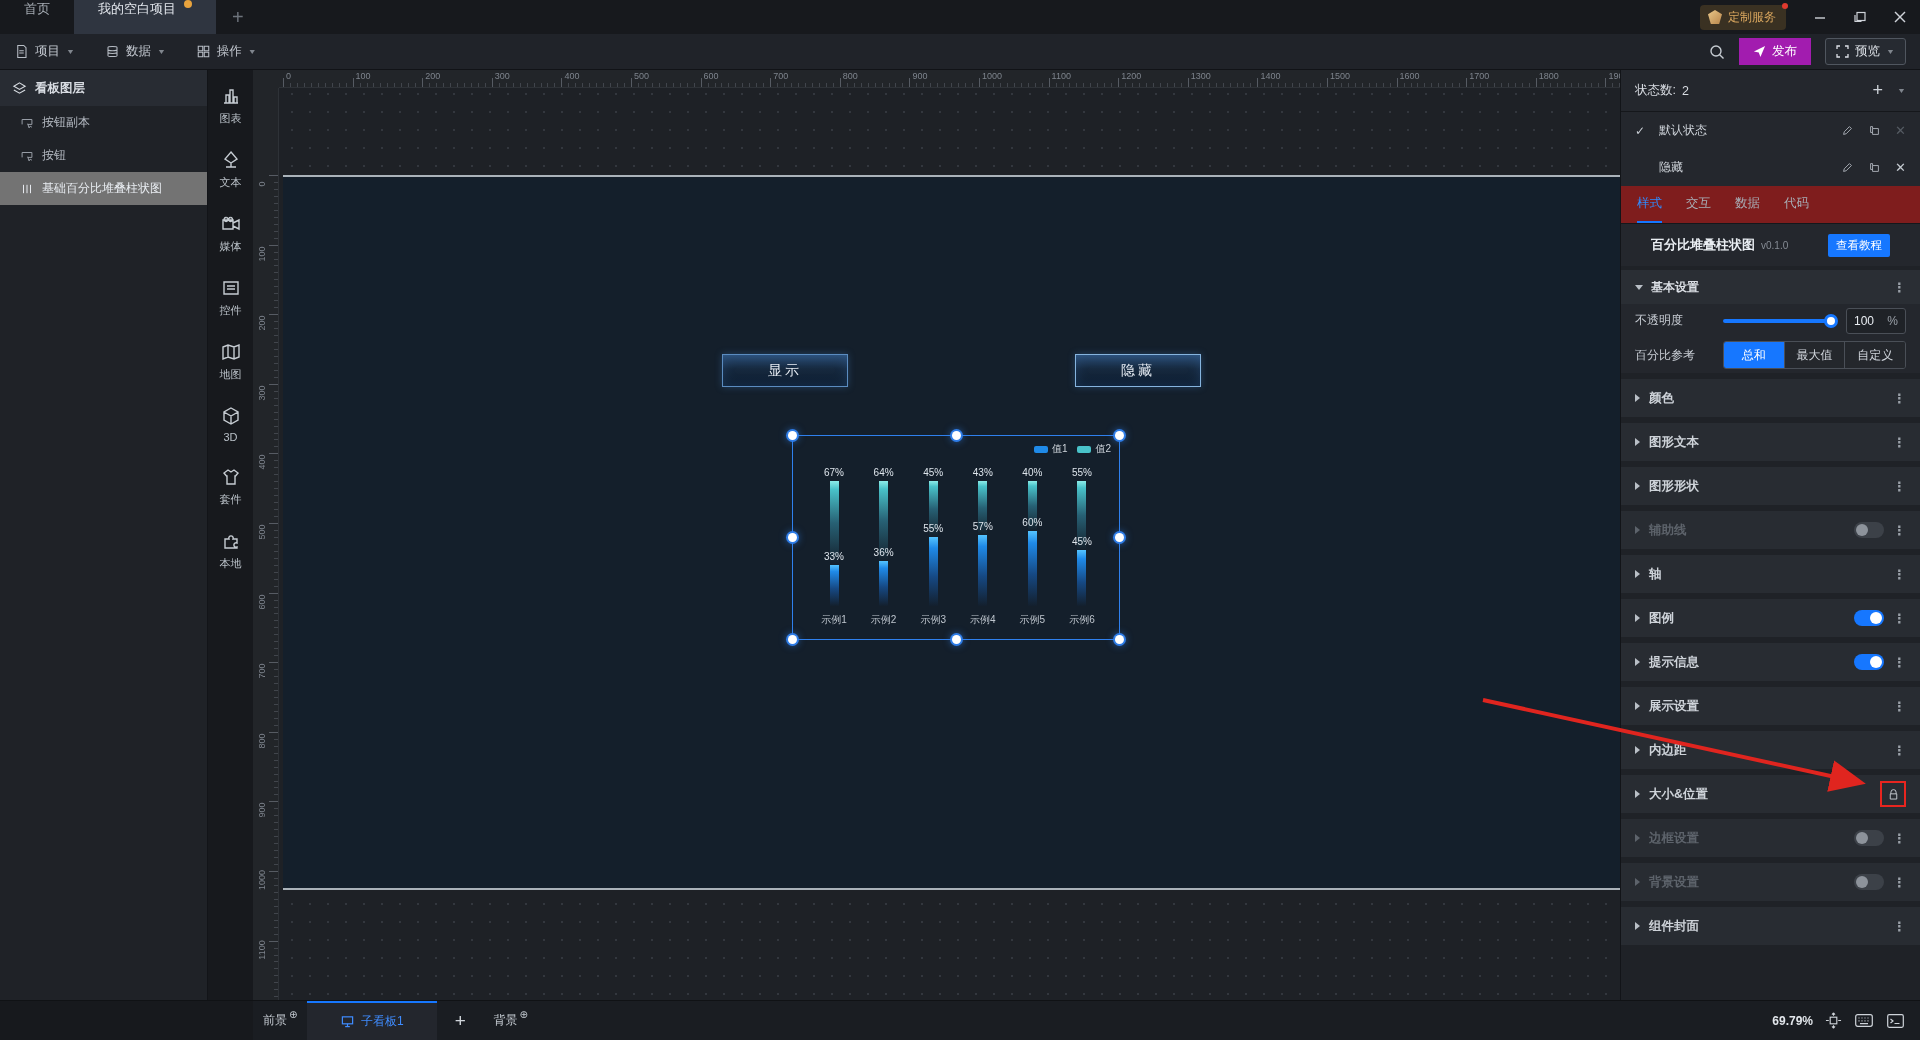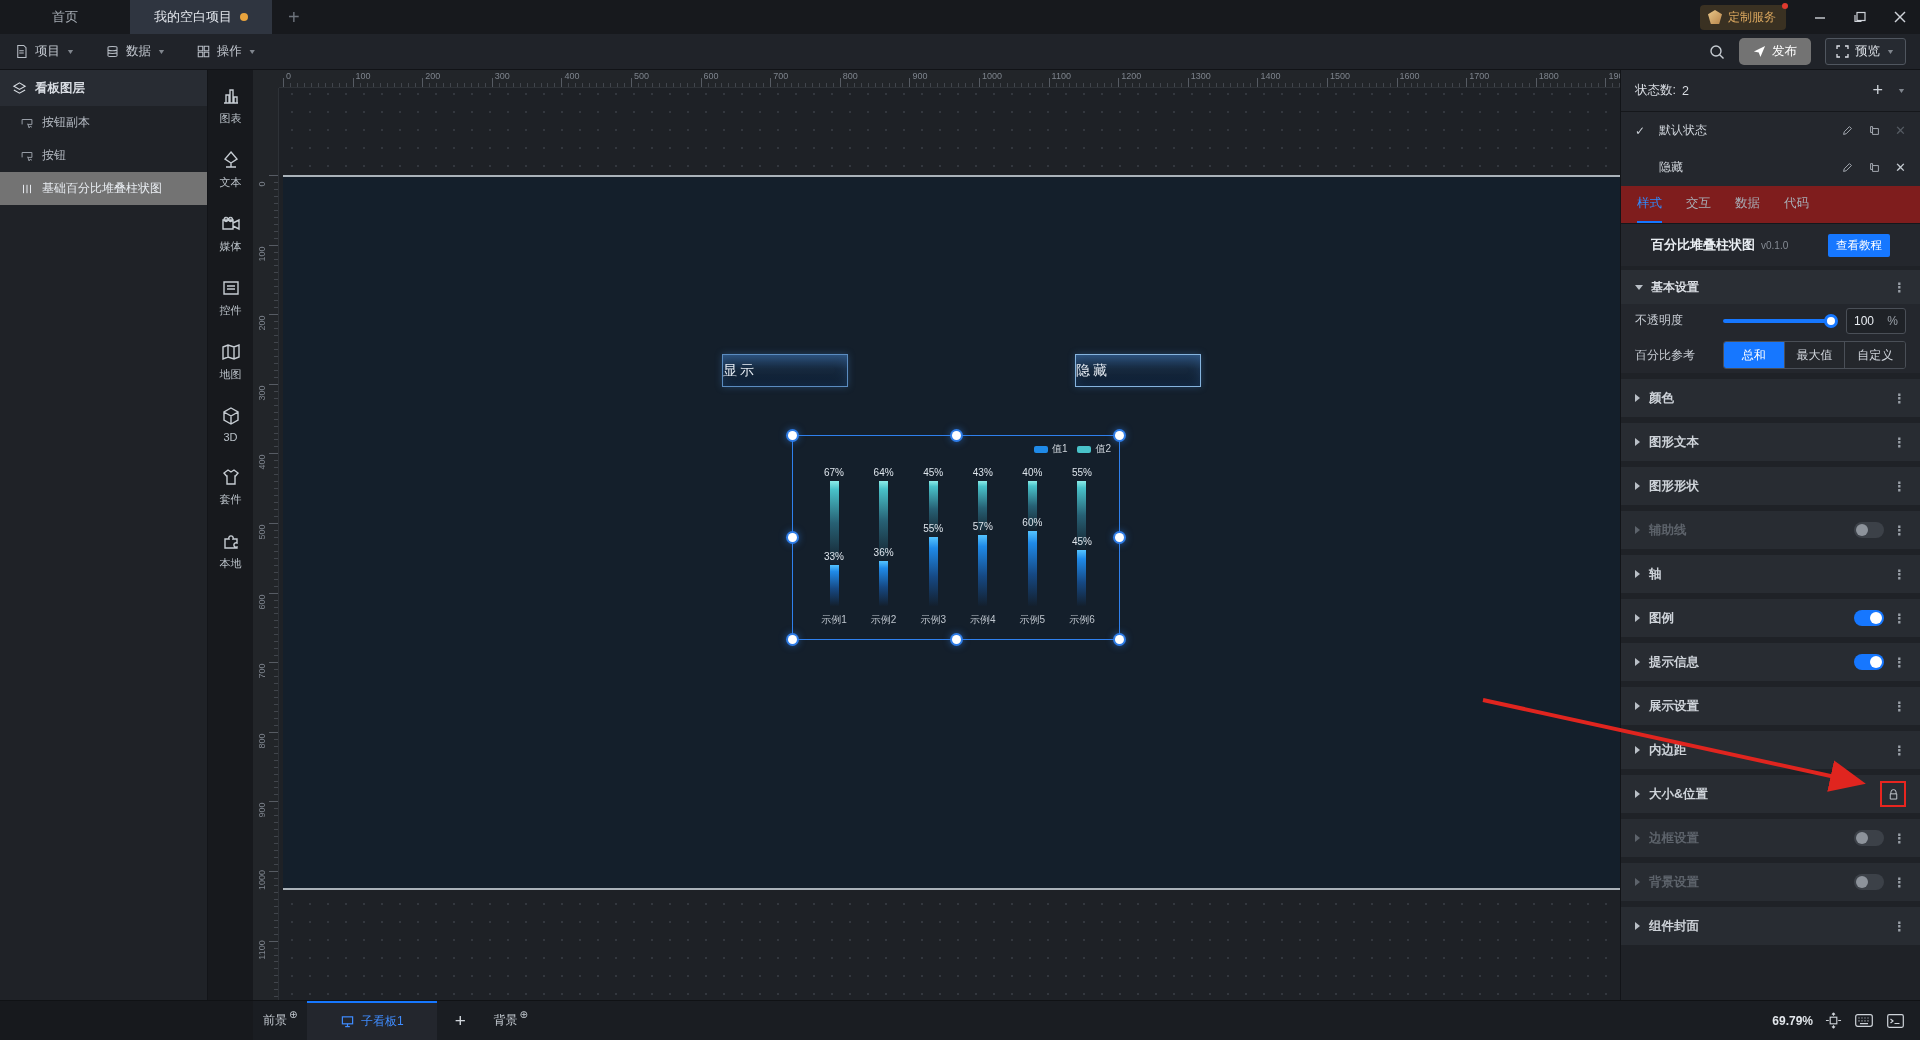--- a/index.html
+++ b/index.html
@@ -2,38 +2,38 @@
 <html><head>
 <meta charset="utf-8">
 <style>
   * { margin:0; padding:0; box-sizing:border-box; }
   html,body { width:1920px; height:1040px; overflow:hidden; }
   body { font-family:"Liberation Sans","DejaVu Sans",sans-serif; background:#17191d; color:#c6cbd2; position:relative; font-size:12px; }
   svg { display:block; }
 
   
   .titlebar { height:34px; display:flex; align-items:stretch; background:#17191d; }
-  .tb-tab { display:flex; align-items:center; gap:8px; padding:6px 24px; color:#a7adb5; font-size:13px; cursor:default;margin-left:28px; }
+  .tb-tab { display:flex; gap:8px; padding:0 24px; color:#a7adb5; font-size:13px; cursor:default; }
   .tb-tab.active { background:#2f3540; color:#e2e6ec; }
   .tb-dot { width:8px; height:8px; border-radius:50%; background:#e8a33d; }
   .tb-plus { display:flex; align-items:center; padding:0 16px; color:#6d737b; font-size:20px; }
   .tb-right { margin-left:auto; display:flex; align-items:center; }
   .service-badge { position:relative; display:flex; align-items:center; gap:6px; background:#3a3122; color:#d9a65e; border-radius:4px; padding:4px 10px 4px 8px; font-size:12px; margin-right:14px; }
   .service-icon { width:14px; height:14px; background:linear-gradient(135deg,#e9c88a,#b8854a); border-radius:3px; clip-path:polygon(50% 0,100% 30%,80% 100%,20% 100%,0 30%); }
   .service-dot { position:absolute; top:-2px; right:-2px; width:6px; height:6px; border-radius:50%; background:#e03a2f; }
   .win-btn { width:40px; display:flex; align-items:center; justify-content:center; color:#cfd3d9; font-size:14px; }
   .win-btn svg { stroke:#cfd3d9; }
 
   
   .menubar { height:36px; background:#202329; display:flex; align-items:center; padding:0 14px; border-bottom:1px solid #111317; }
   .menu-item { display:flex; align-items:center; gap:6px; color:#c2c7cf; margin-right:30px; font-size:12.5px; }
   .menu-item svg, .mb-ico { stroke:#b8bec6; }
   .chev { font-size:9px; color:#80868e; transform:scaleY(.8); }
   .mb-right { margin-left:auto; display:flex; align-items:center; gap:14px; }
-  .btn-publish { display:flex; align-items:center; gap:6px; background:#737373; color:#fff; height:27px; padding:0 14px; border-radius:5px; font-size:12.5px; }
+  .btn-publish { display:flex; align-items:center; gap:6px; background:#a21caf; color:#fff; height:27px; padding:0 14px; border-radius:0; font-size:12.5px; }
   .btn-preview { display:flex; align-items:center; gap:6px; background:#262a31; border:1px solid #50565f; color:#dde1e7; height:27px; padding:0 10px; border-radius:3px; font-size:12.5px; }
 
   
   .workspace { display:flex; height:930px; }
 
   .layers { width:208px; background:#1f2227; border-right:1px solid #121418; }
   .layers-header { height:36px; display:flex; align-items:center; gap:8px; padding:0 12px; background:#282c33; color:#d8dce2; font-size:12.5px; font-weight:bold; }
   .layer-item { height:33px; display:flex; align-items:center; gap:8px; padding:0 10px 0 20px; color:#b6bcc4; }
   .layer-item.selected { background:#737373; color:#e8ecf1; }
   .layer-item svg { flex:none; }
@@ -51,21 +51,21 @@
   .h-minor { position:absolute; left:30px; right:0; bottom:0; height:4px; background:repeating-linear-gradient(90deg,#41454c 0 1px, transparent 1px 6.96px); }
   .h-major { position:absolute; left:30px; right:0; bottom:0; height:9px; background:repeating-linear-gradient(90deg,#565b63 0 1px, transparent 1px 69.6px); }
   .h-num { position:absolute; top:1px; font-size:9px; color:#7e848d; }
   .v-ruler { position:absolute; left:0; top:18px; bottom:0; width:26px; background:#222529; border-right:1px solid #2e3237; z-index:5; }
   .v-minor { position:absolute; right:0; width:4px; top:87px; bottom:0; background:repeating-linear-gradient(180deg,#41454c 0 1px, transparent 1px 6.96px); }
   .v-major { position:absolute; right:0; width:9px; top:87px; bottom:0; background:repeating-linear-gradient(180deg,#565b63 0 1px, transparent 1px 69.6px); }
   .v-num { position:absolute; left:-1px; width:20px; text-align:center; font-size:9px; color:#7e848d; transform:rotate(-90deg); }
 
   .board { position:absolute; left:30px; top:105px; right:0; height:715px; background:#141f2b; border-top:2px solid #aab2b9; border-bottom:2px solid #aab2b9; }
 
-  .canvas-btn { position:absolute; width:126px; height:33px; display:flex; align-items:center; letter-spacing:3px; color:#e8eef5; font-size:14px; z-index:8;
+  .canvas-btn { position:absolute; width:126px; height:33px; display:flex; align-items:center; justify-content:center; letter-spacing:3px; color:#e8eef5; font-size:14px; z-index:8;
     background:linear-gradient(180deg,#2b4d74 0%,#16293f 45%,#0d1c2e 100%);
     border:1px solid #5b8cc0; box-shadow:0 0 7px rgba(70,130,200,.35), inset 0 0 12px rgba(60,120,190,.25); }
   .canvas-btn.bright { border-color:#86b4de; }
 
   
   .chart-comp { position:absolute; left:539px; top:365px; width:328px; height:205px; border:1.5px solid #2f80ed; z-index:9; }
   .handle { position:absolute; width:9px; height:9px; border-radius:50%; background:#fff; box-shadow:0 0 0 2px rgba(47,128,237,.95), 0 0 7px 2px rgba(47,128,237,.55); z-index:3; }
   .legend { position:absolute; top:6px; right:8px; display:flex; gap:10px; align-items:center; font-size:10px; color:#ccd3da; }
   .legend .sw { width:14px; height:7px; border-radius:2px; margin-right:4px; }
   .legend-item { display:flex; align-items:center; }

